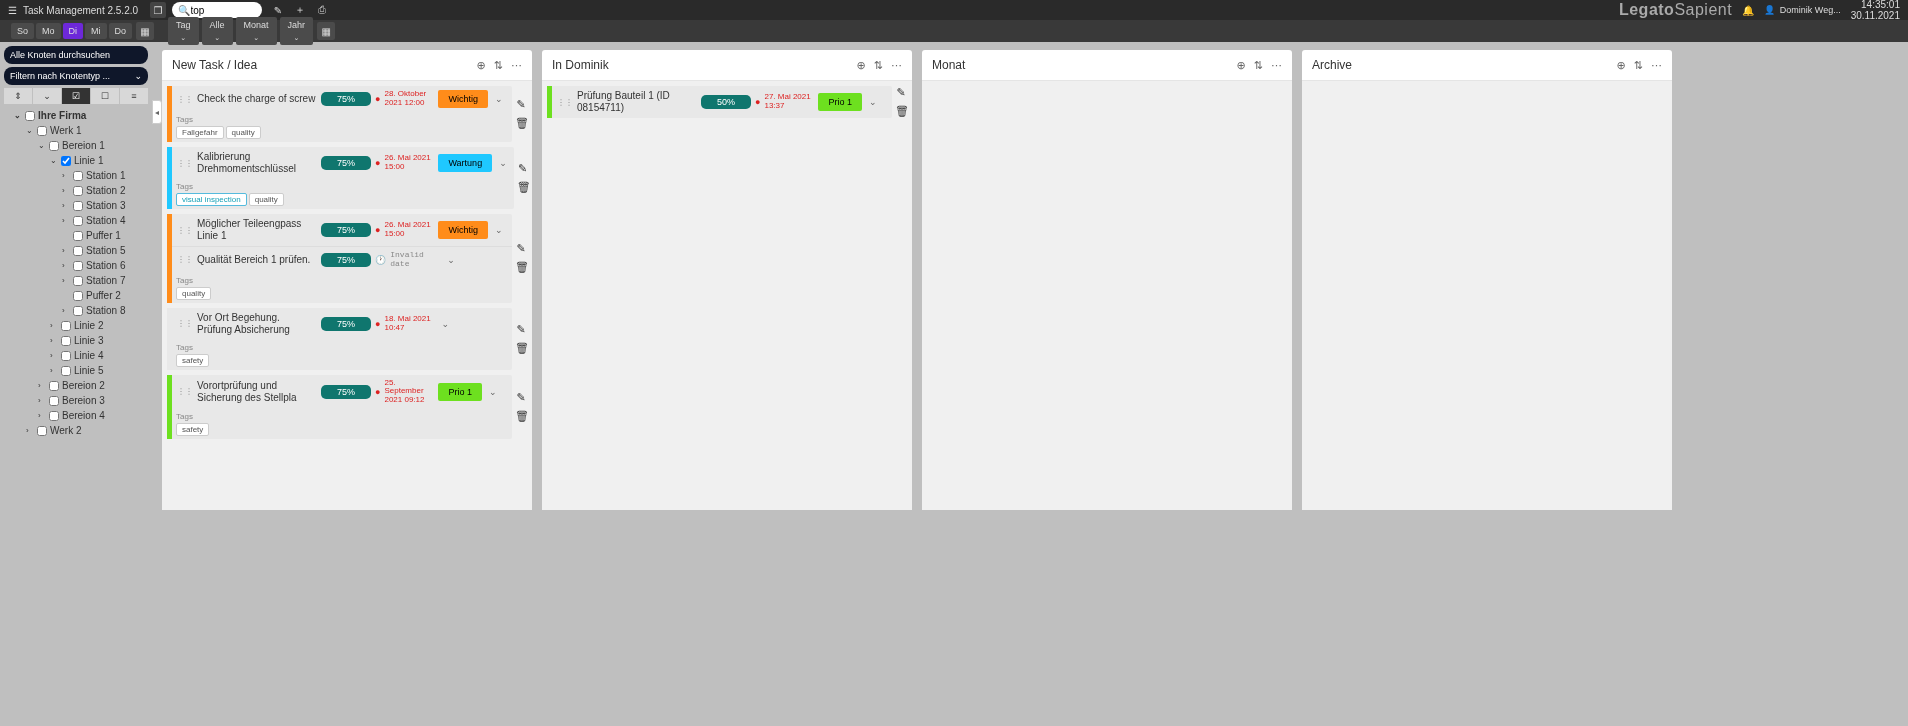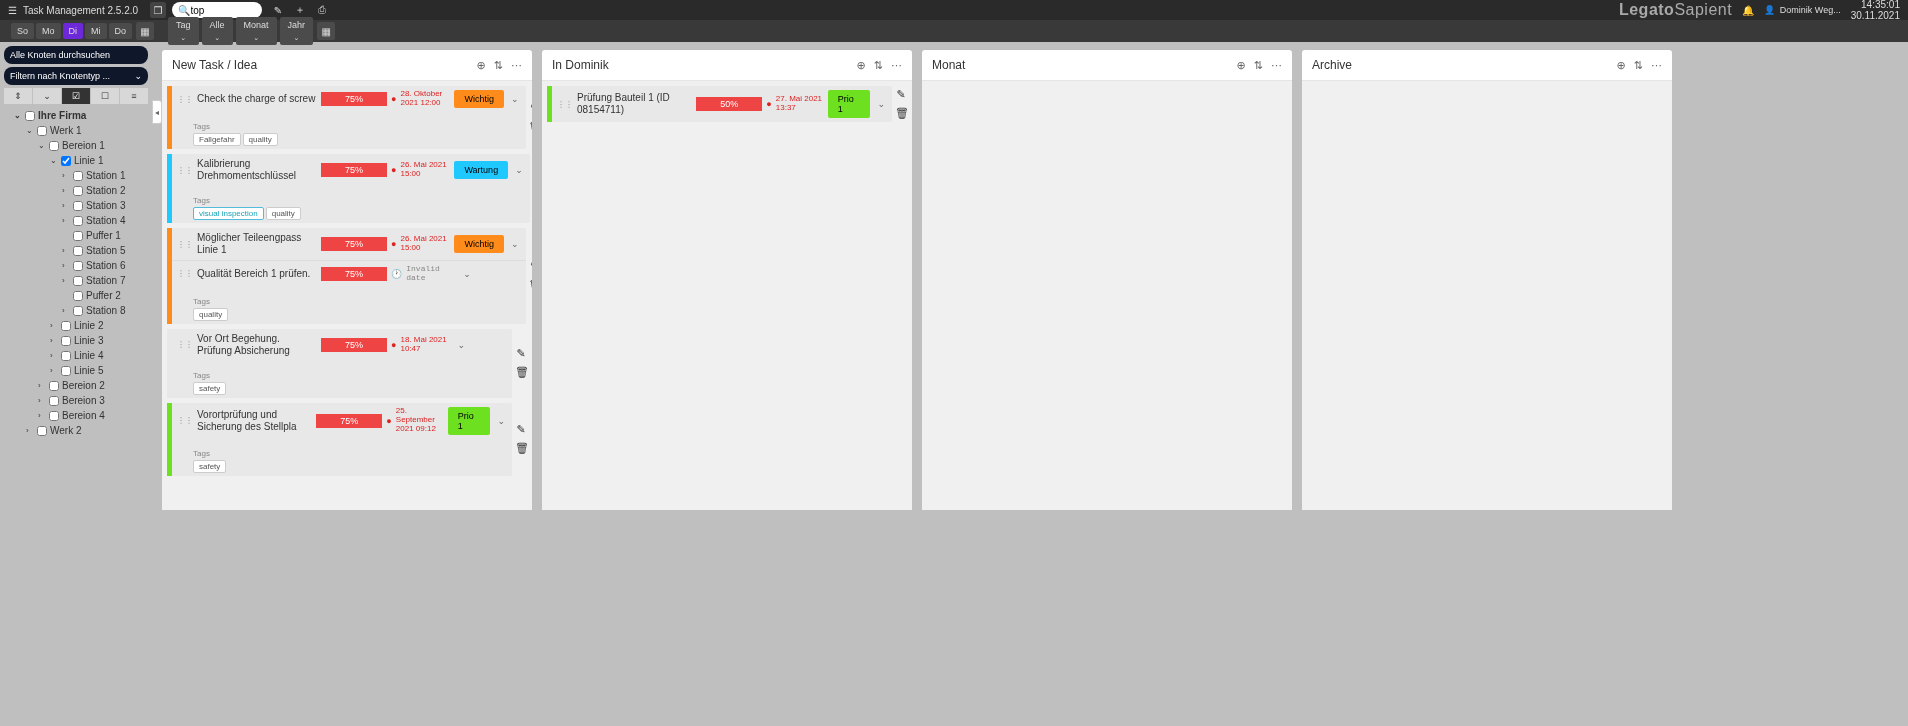--- a/index.html
+++ b/index.html
@@ -42,27 +42,27 @@
   .colhead{display:flex;align-items:center;padding:8px 10px;border-bottom:1px solid #e5e5e5;}
   .colhead .ct{font-size:12px;font-weight:500;}
   .colhead .cbtns{margin-left:auto;display:flex;gap:8px;align-items:center;}
   .colhead .cbtns span{cursor:pointer;font-size:11px;color:#666;}
   .colbody{padding:5px;overflow-y:auto;flex:1;background:#f0f0f0;}
   .card-wrap{display:flex;align-items:center;gap:3px;margin-bottom:5px;}
   .card{flex:1;background:#e8e8e8;border-radius:2px;position:relative;padding:0;}
   .card .bar{position:absolute;left:0;top:0;bottom:0;width:5px;}
   .card .row1{display:flex;align-items:center;padding:4px 4px 4px 10px;gap:4px;}
   .card .no{font-size:10px;color:#333;width:120px;line-height:1.2;overflow:hidden;}
-  .card .pct{background:#ef4444;color:#fff;font-size:9px;padding:2px 24px;border-radius:0;}
+  .card .pct{background:#0f766e;color:#fff;font-size:9px;padding:2px 16px;border-radius:5px;}
   .card .dicon{font-size:9px;color:#d22;}
   .card .date{font-size:8px;color:#d22;width:50px;line-height:1.1;}
   .card .date.gray{color:#888;font-family:Liberation Mono, monospace;}
   .card .prio{font-size:9px;padding:4px 10px;border-radius:2px;color:#000;}
   .card .chev{font-size:9px;color:#666;cursor:pointer;padding:0 3px;}
-  .card .tagsrow{padding:3px 26px;margin-top:7px;}
+  .card .tagsrow{padding:3px 9px;}
   .card .tagslbl{font-size:8px;color:#888;display:block;margin-bottom:2px;}
   .card .tag{display:inline-block;border:1px solid #ccc;background:#fff;font-size:8px;padding:1px 5px;border-radius:2px;margin-right:2px;color:#555;}
   .card .tag.blue{border-color:#5bd;color:#17a2b8;}
   .actbtn{cursor:pointer;font-size:11px;color:#333;width:12px;text-align:center;}
   .handle{position:absolute;left:152px;top:100px;width:10px;height:24px;background:#fff;border:1px solid #ccc;border-radius:0 3px 3px 0;display:flex;align-items:center;justify-content:center;cursor:pointer;z-index:5;font-size:8px;color:#666;}
 </style>
 </head>
 <body>
 
 <div class="topbar">

